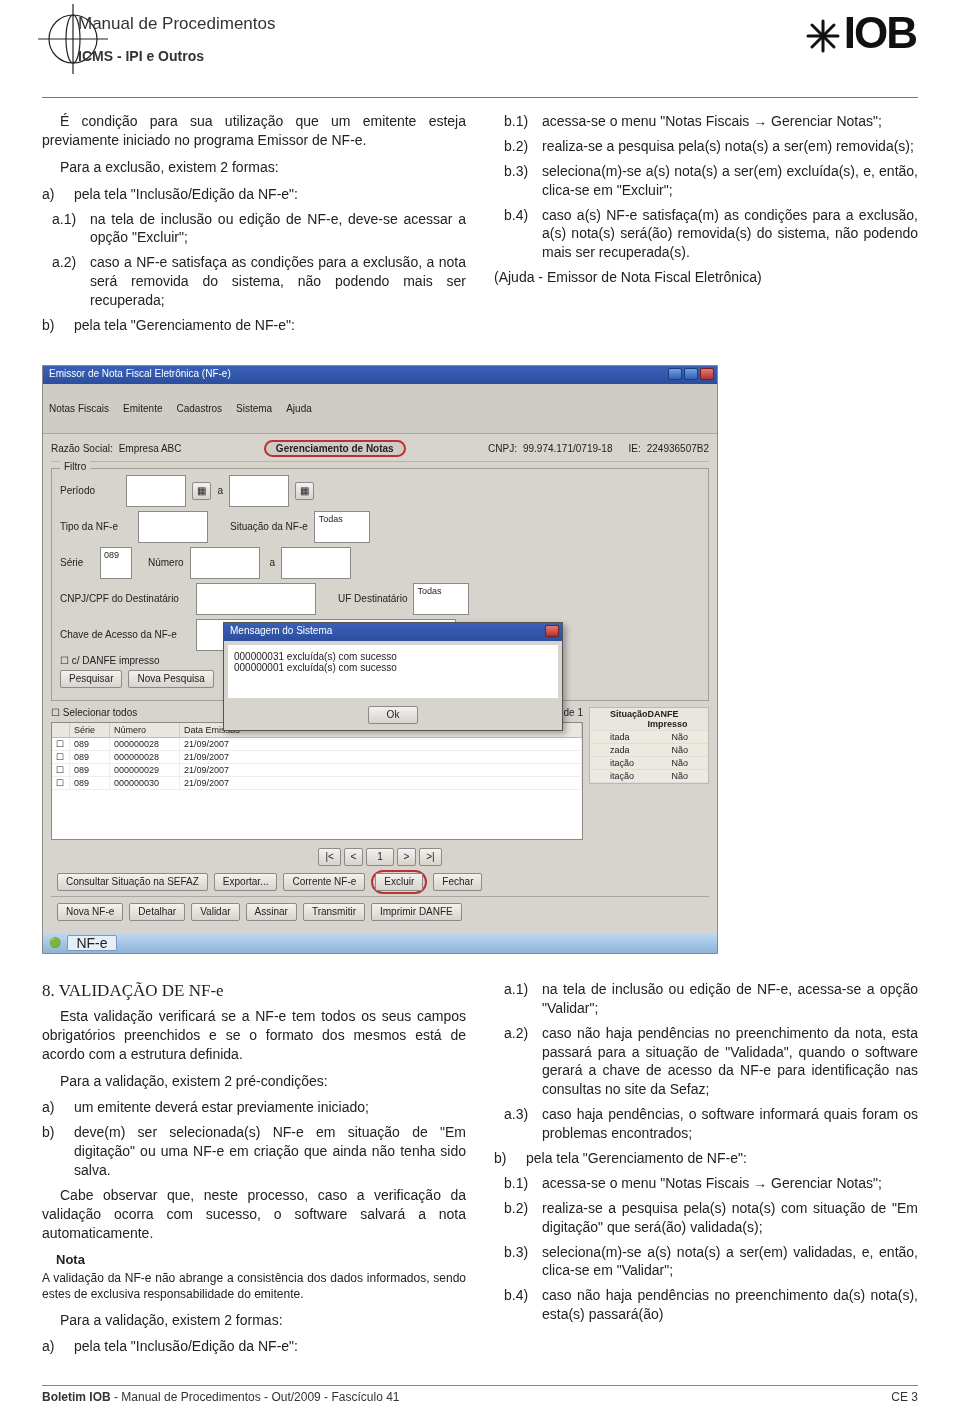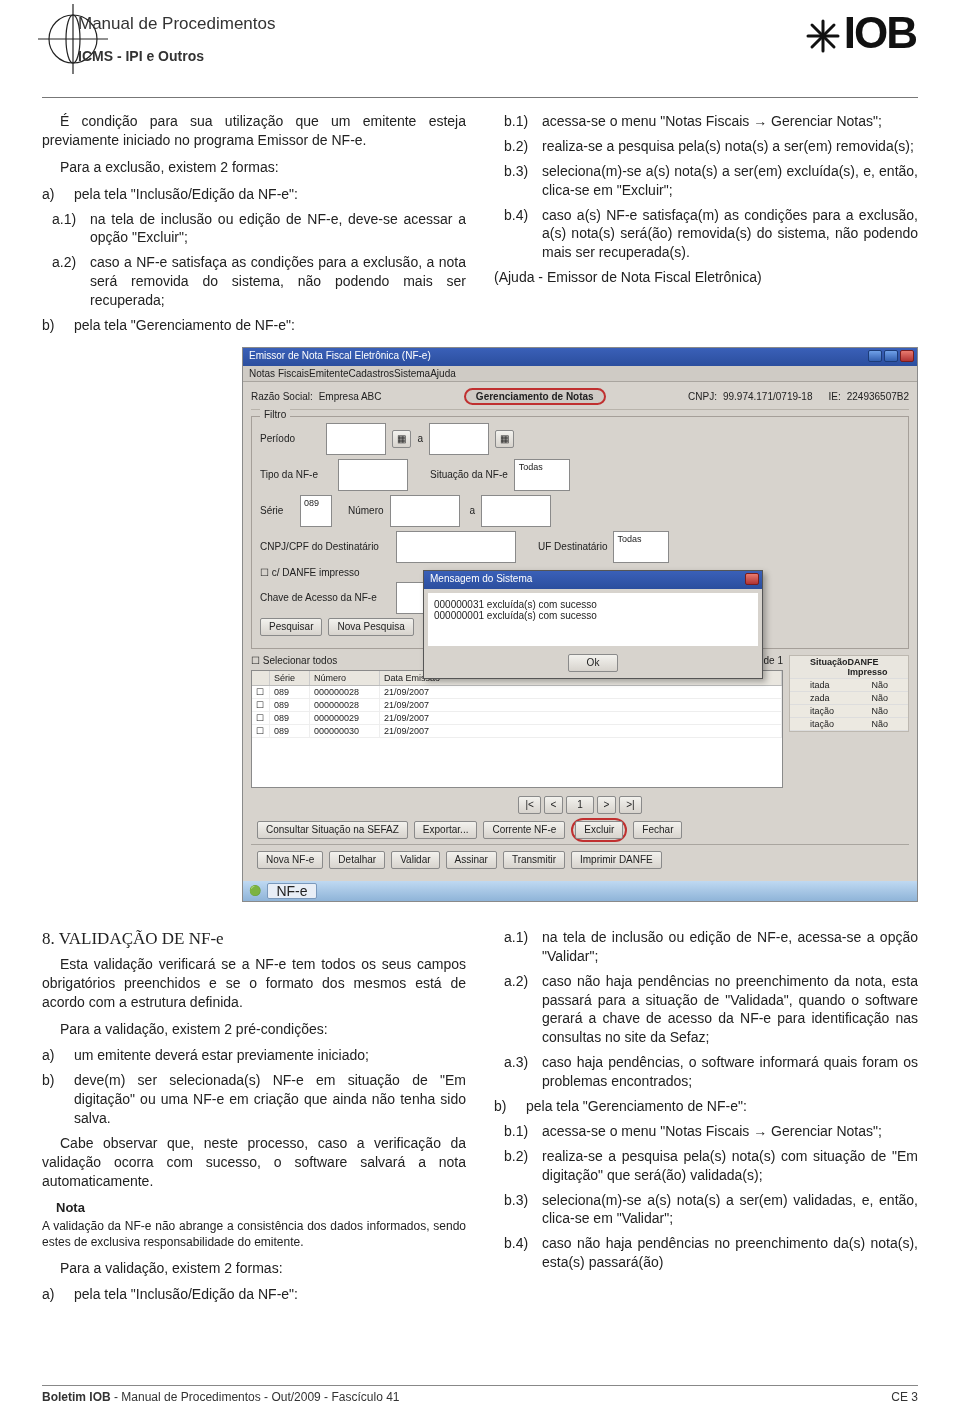--- a/index.html
+++ b/index.html
@@ -25,28 +25,28 @@
   .list-a1 > div { padding-left: 48px; }
   .list-a1 > div::before { content: attr(data-label); position: absolute; left: 10px; }
   .list-b1 > div { padding-left: 48px; }
   .list-b1 > div::before { content: attr(data-label); position: absolute; left: 10px; }
 
   .sec-heading { font-family: Georgia, 'Times New Roman', serif; font-size: 17px; color: #222; margin-bottom: 4px; font-weight: normal; }
   .note-label { font-weight: bold; font-size: 13px; margin: 8px 0 2px 14px; }
   .note-body { font-size: 12px; text-align: justify; margin-left:0; }
 
   
-  .figure-wrap { margin: 6px auto 26px auto; display:flex; justify-content:flex-end; }
+  .figure-wrap { margin: 24px auto 26px auto; display:flex; justify-content:flex-start; }
   .app-window { width: 676px; background: #cfcbc5; border: 1px solid #8a8a8a; font-size: 10px; color: #222; }
   .titlebar { height: 18px; background: linear-gradient(#3a60b8,#2b4e9e); position: relative; }
   .titlebar .tl { color:#fff; font-size:10px; padding:2px 6px; }
   .titlebar .wbtns { position:absolute; right:3px; top:2px; display:flex; gap:2px; }
   .titlebar .wbtn { width:14px; height:12px; background: linear-gradient(#6fa0e8,#335fb0); border:1px solid #1d3c78; border-radius:2px; }
   .titlebar .wbtn.close { background: linear-gradient(#e87a6f,#b03333); border-color:#7a1d1d; }
-  .menubar { background:#cfcbc5; padding:2px 6px; display:flex; gap:0; border-bottom:1px solid #a9a59f; }
+  .menubar { background:#cfcbc5; padding:19px 6px; display:flex; gap:14px; border-bottom:1px solid #a9a59f; }
   .menubar span { font-size:10px; color:#222; }
   .body-area { background:#d7d3cd; padding:6px 8px 10px 8px; position:relative; }
   .row { display:flex; align-items:center; gap:6px; margin-bottom:4px; }
   .lbl { font-size:10px; color:#222; }
   .tf { height:32px; background:#fff; border:1px solid #8a8a8a; }
   .btn { height:18px; background:linear-gradient(#f3f2ee,#d7d3cd); border:1px solid #8a8a8a; font-size:10px; padding:1px 8px; border-radius:2px; display:inline-flex; align-items:center; }
   .fieldset { border:1px solid #a59f99; padding:6px 8px 8px 8px; margin-top:6px; position:relative; }
   .legend { position:absolute; top:-8px; left:8px; background:#d7d3cd; padding:0 4px; font-size:10px; }
   .titletag { display:inline-block; border:2px solid #c03030; border-radius:12px; padding:1px 10px; font-weight:bold; font-size:10px; background:#cfcbc5; }
   .grid { background:#fff; border:1px solid #8a8a8a; height:118px; position:relative; overflow:hidden; }
@@ -178,25 +178,25 @@
           <span class="lbl" style="margin-left:4px">a</span>
           <div class="tf" style="width:70px"></div>
         </div>
         <div class="row">
           <span class="lbl" style="width:130px">CNPJ/CPF do Destinatário</span>
           <div class="tf" style="width:120px"></div>
           <span class="lbl" style="margin-left:16px">UF Destinatário</span>
           <div class="tf" style="width:56px; font-size:9px; line-height:14px; padding:0 3px;">Todas</div>
         </div>
         <div class="row">
-          <span class="lbl">☐ <span>c/ DANFE impresso</span></span>
-        </div>
-        <div class="row">
           <span class="lbl" style="width:130px">Chave de Acesso da NF-e</span>
           <div class="tf" style="width:260px"></div>
+        </div>
+        <div class="row">
+          <span class="lbl">☐ <span>c/ DANFE impresso</span></span>
         </div>
         <div class="row">
           <div class="btn">Pesquisar</div>
           <div class="btn">Nova Pesquisa</div>
         </div>
       </div>
 
       <div style="display:flex; gap:6px; margin-top:6px; align-items:flex-start;">
         <div style="flex:1;">
           <div class="row">

